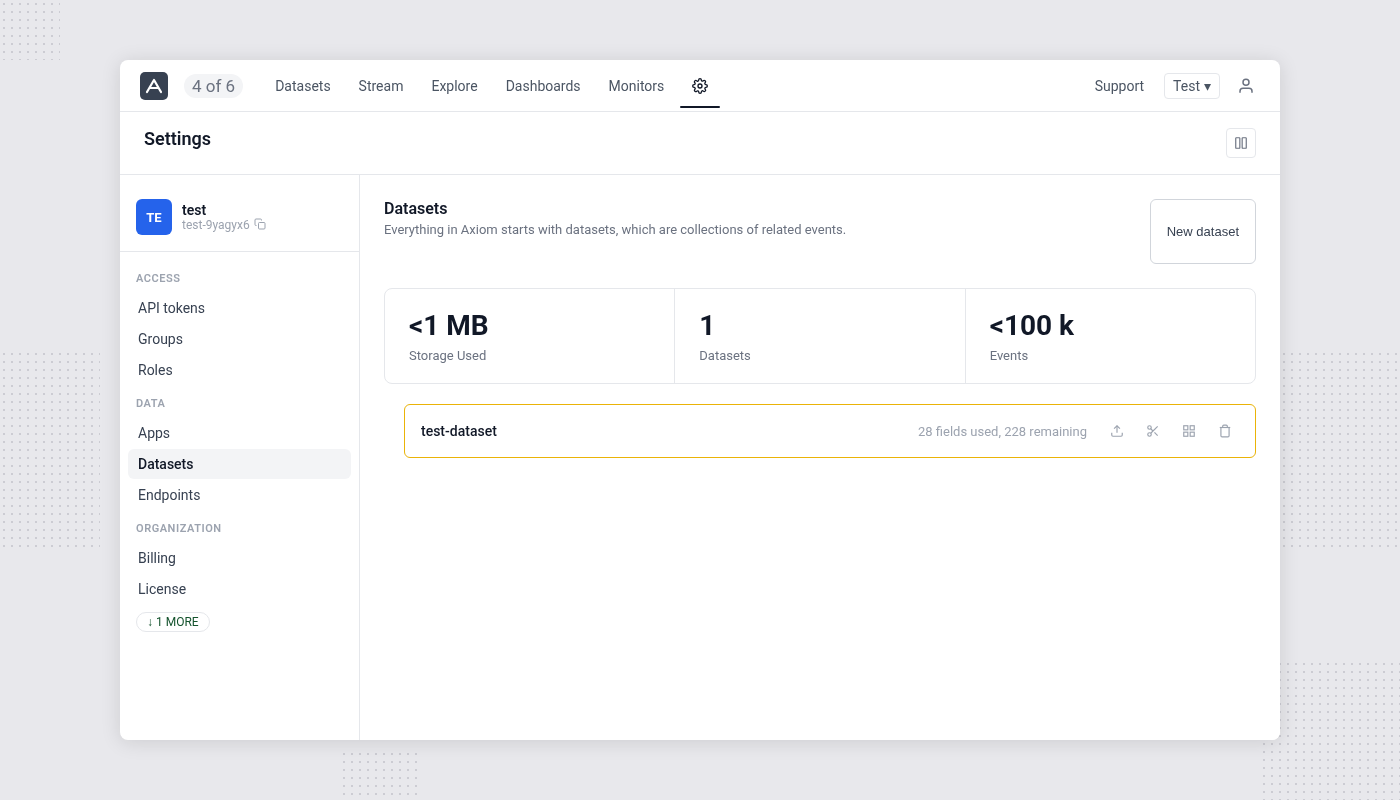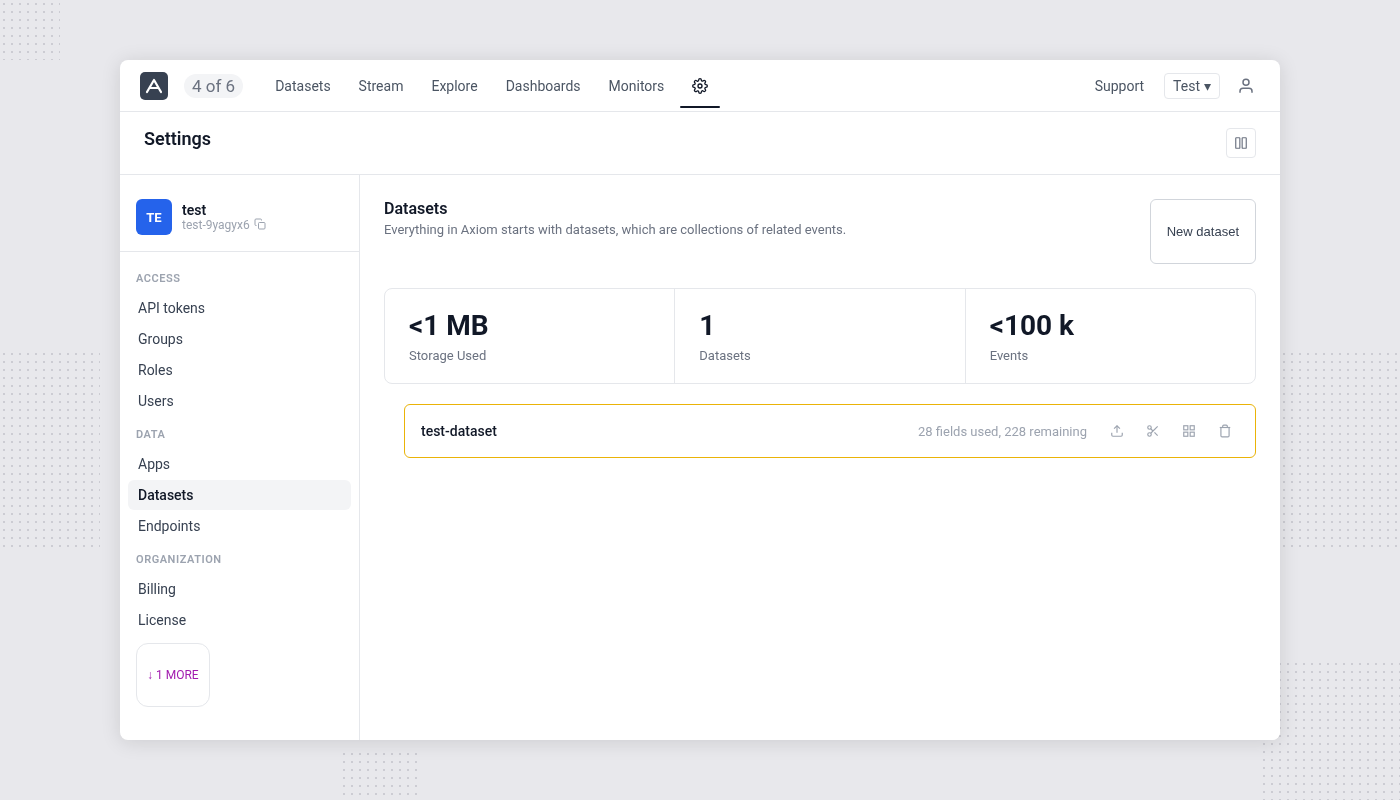--- a/index.html
+++ b/index.html
@@ -242,22 +242,22 @@
       background: #f3f4f6;
       font-weight: 500;
       color: #111827;
     }
 
     .more-btn {
       display: flex;
       align-items: center;
       gap: 6px;
       font-size: 12px;
-      color: #a21caf;
-      padding: 24px 10px;
+      color: #14532d;
+      padding: 2px 10px;
       cursor: pointer;
       border: 1px solid #e5e7eb;
       border-radius: 12px;
       margin: 8px 8px;
       width: fit-content;
     }
 
     
     .main-content {
       flex: 1;
@@ -437,21 +437,20 @@
               </span>
             </div>
           </div>
         </div>
 
         <div class="nav-section">
           <div class="nav-section-label">Access</div>
           <div class="sidebar-nav-item">API tokens</div>
           <div class="sidebar-nav-item">Groups</div>
           <div class="sidebar-nav-item">Roles</div>
-          <div class="sidebar-nav-item">Users</div>
         </div>
 
         <div class="nav-section">
           <div class="nav-section-label">Data</div>
           <div class="sidebar-nav-item">Apps</div>
           <div class="sidebar-nav-item active">Datasets</div>
           <div class="sidebar-nav-item">Endpoints</div>
         </div>
 
         <div class="nav-section">

